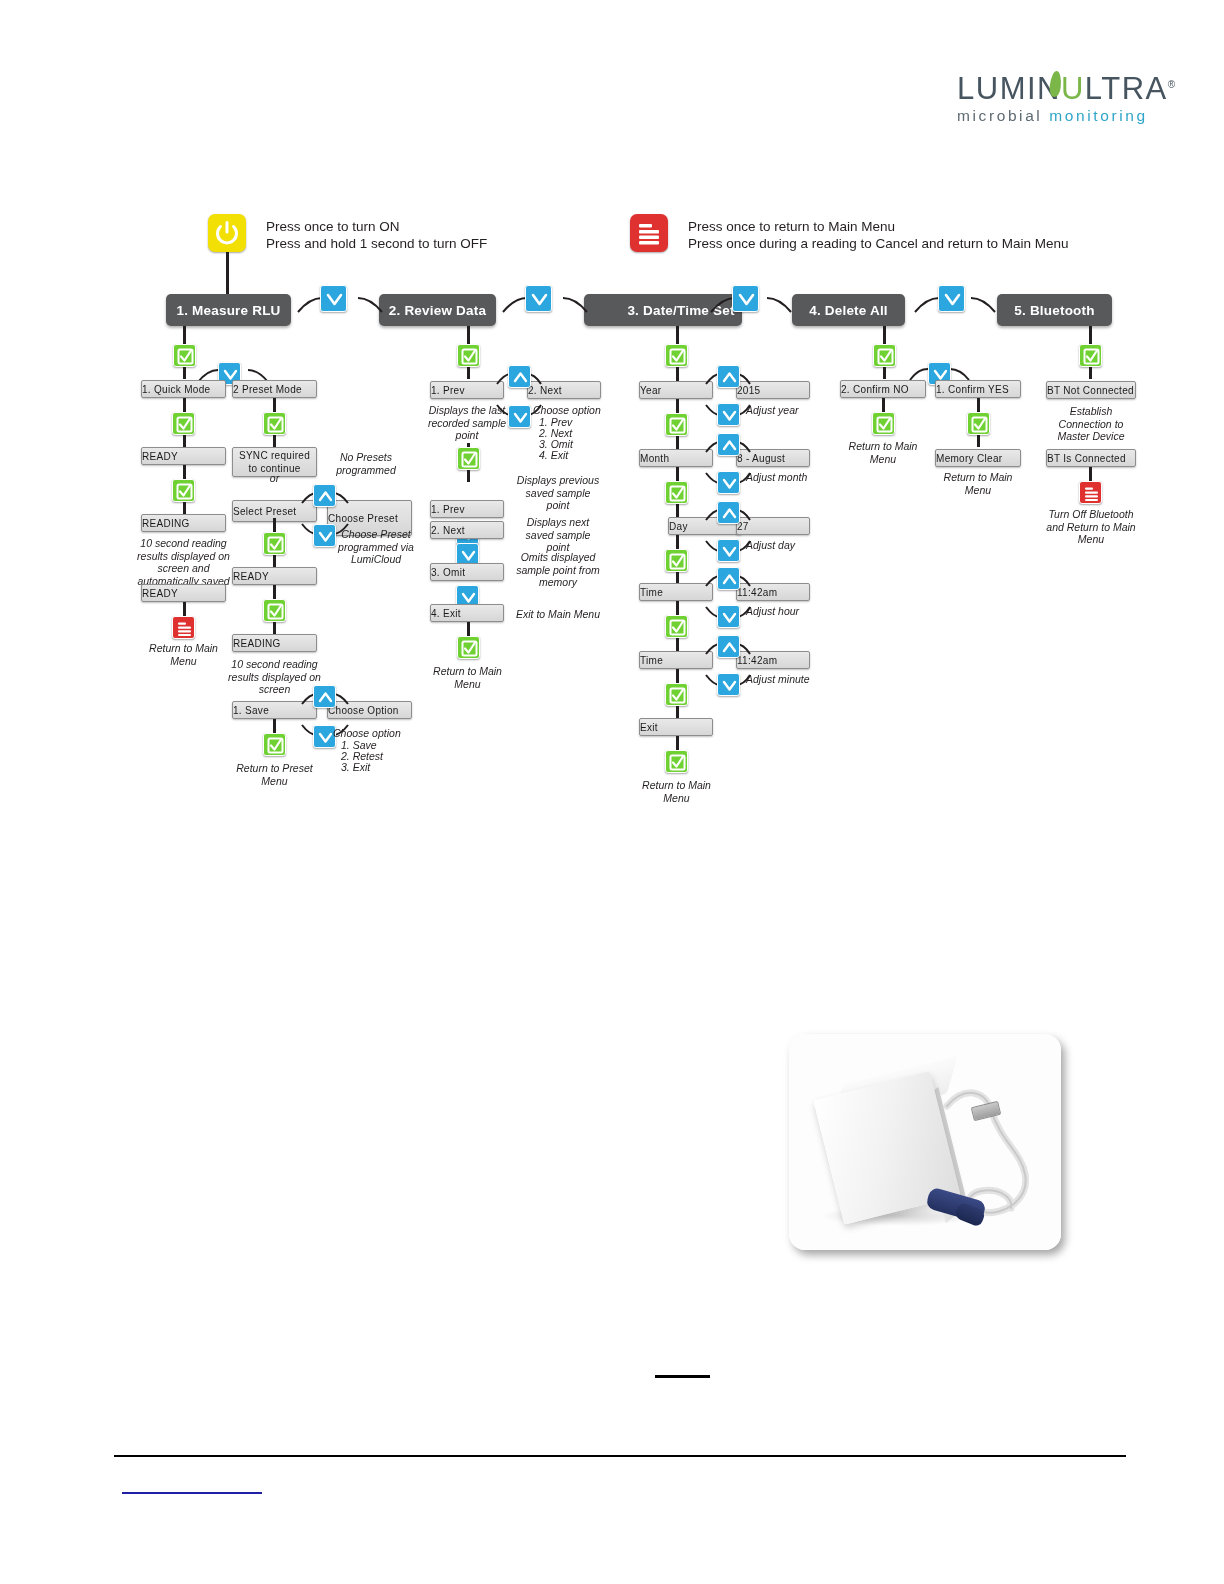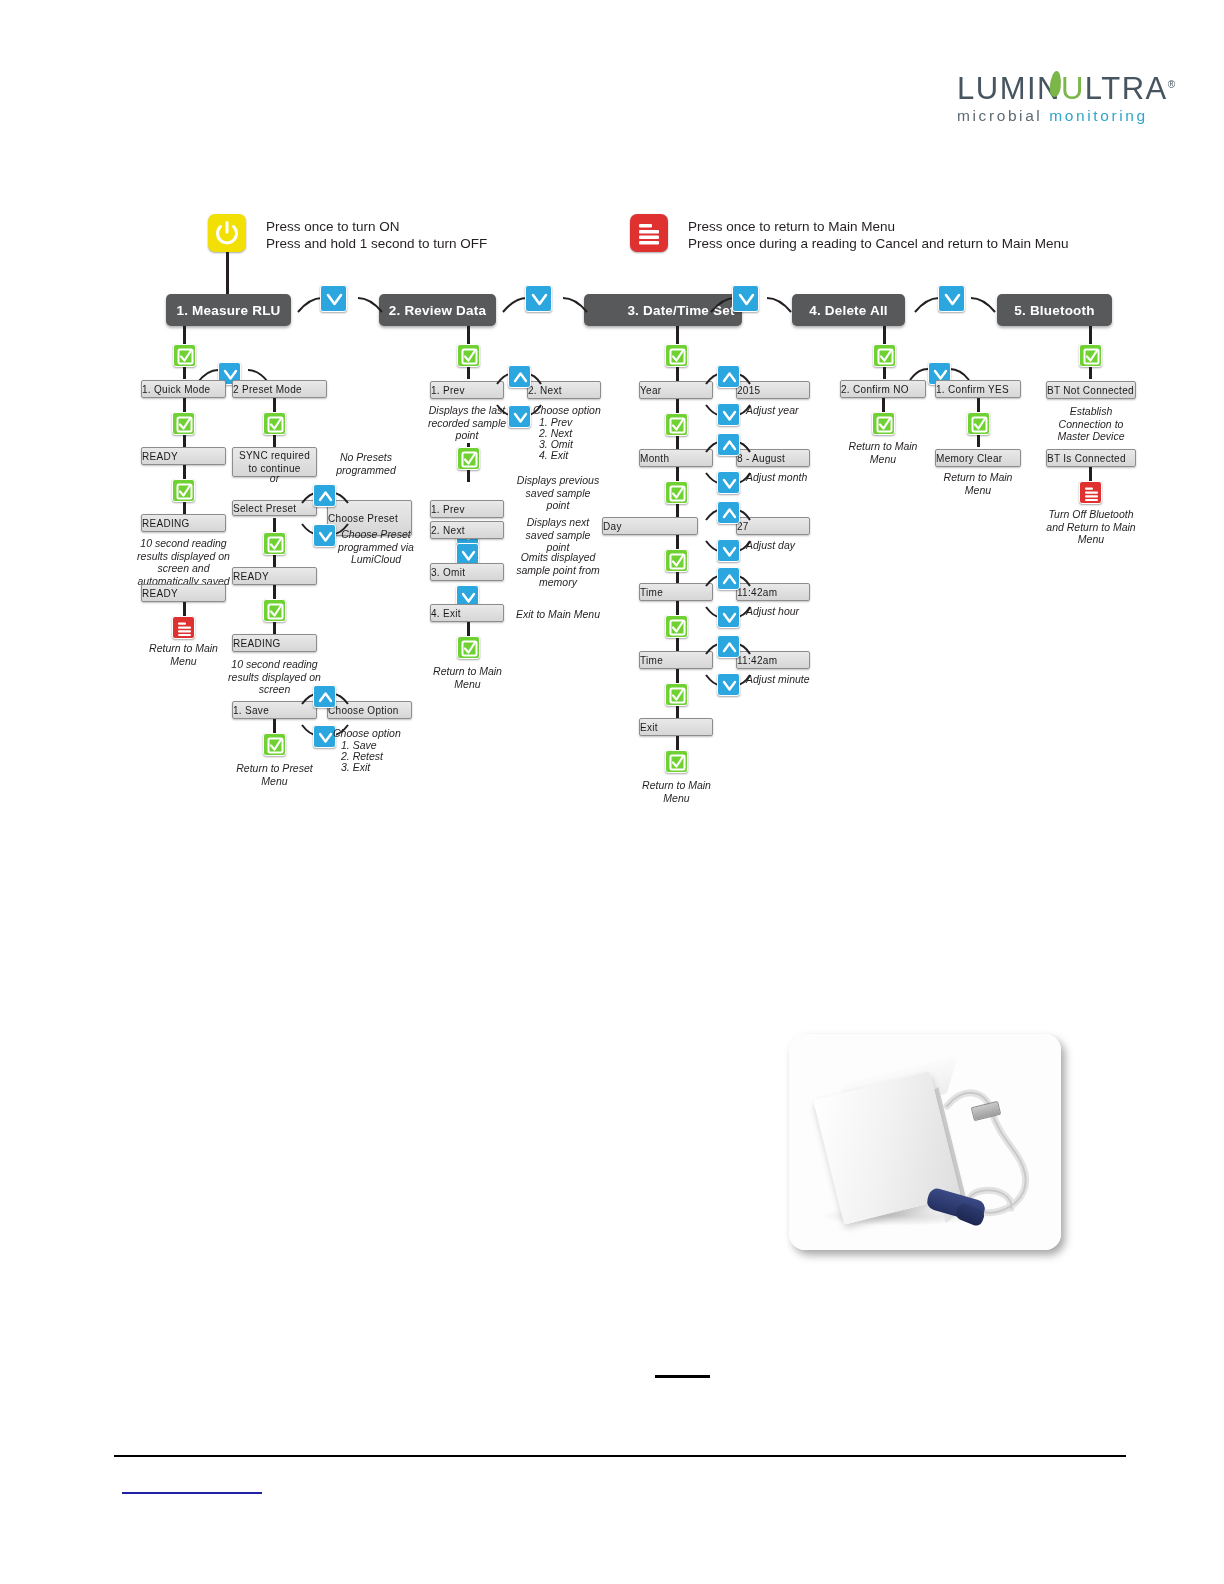--- a/index.html
+++ b/index.html
@@ -393,38 +393,38 @@
         <g fill="#ffffff">
           <rect x="5" y="5.5" width="8" height="2.2" rx="1"></rect>
           <rect x="5" y="9.5" width="13" height="2.2" rx="1"></rect>
           <rect x="5" y="13.2" width="13" height="2.2" rx="1"></rect>
           <rect x="5" y="16.9" width="13" height="2.2" rx="1"></rect>
         </g>
       </svg>
     </div>
   <div class="note" style="left:141px; top:642px; width:85px;">Return to Main Menu</div>
 
-  <div class="lcd" style="left:232px; top:380px; width:95px; height:18px;">
+  <div class="lcd" style="left:232px; top:380px; width:85px; height:18px;">
       <span>2 Preset Mode</span>
     </div>
   <div class="vline" style="left:273px; top:398px; height:14px;"></div>
   <div class="keybtn green" style="left:263px; top:412px;">
       <svg viewBox="0 0 23 23">
         <rect x="4.5" y="4.5" width="14" height="14" rx="1.5" fill="none" stroke="#ffffff" stroke-width="2"></rect>
         <path d="M7 11.5 L10.5 15.5 L17 5.5" fill="none" stroke="#ffffff" stroke-width="2.2" stroke-linecap="round" stroke-linejoin="round"></path>
       </svg>
     </div>
   <div class="vline" style="left:273px; top:435px; height:12px;"></div>
   <div class="lcd two" style="left:232px; top:447px; width:85px; height:30px;">
       <span>SYNC required to continue</span>
     </div>
   <div class="note left" style="left:326px; top:451px; width:80px; text-align:center;">No Presets programmed</div>
   <div class="note" style="left:247px; top:472px; width:55px;">or</div>
 
-  <div class="lcd" style="left:232px; top:500px; width:85px; height:16px;">
+  <div class="lcd" style="left:232px; top:500px; width:85px; height:22px;">
       <span>Select Preset</span>
     </div>
   <div class="lcd" style="left:327px; top:500px; width:85px; height:36px;">
       <span>Choose Preset</span>
     </div>
 
   <div class="curve" style="left:300px; top:490px;">
     <svg width="50" height="16">
         <path d="M2 13 C 8 5, 12 3, 17 3" stroke="#231f20" stroke-width="2" fill="none"></path>
         <path d="M33 3 C 38 3, 42 5, 48 13" stroke="#231f20" stroke-width="2" fill="none"></path>
@@ -691,21 +691,21 @@
 
   <div class="vline" style="left:676px; top:467px; height:14px;"></div>
   <div class="keybtn green" style="left:665px; top:481px;">
       <svg viewBox="0 0 23 23">
         <rect x="4.5" y="4.5" width="14" height="14" rx="1.5" fill="none" stroke="#ffffff" stroke-width="2"></rect>
         <path d="M7 11.5 L10.5 15.5 L17 5.5" fill="none" stroke="#ffffff" stroke-width="2.2" stroke-linecap="round" stroke-linejoin="round"></path>
       </svg>
     </div>
   <div class="vline" style="left:676px; top:504px; height:14px;"></div>
 
-  <div class="lcd" style="left:602px; top:517px; width:96px; height:18px;">
+  <div class="lcd" style="left:668px; top:517px; width:74px; height:18px;">
       <span>Day</span>
     </div>
   <div class="lcd" style="left:736px; top:517px; width:74px; height:18px;">
       <span>27</span>
     </div>
   <div class="curve" style="left:704px; top:507px;">
       <svg width="48" height="16">
         <path d="M2 13 C 8 5, 12 3, 16 3" stroke="#231f20" stroke-width="2" fill="none"></path>
         <path d="M32 3 C 37 3, 41 5, 46 13" stroke="#231f20" stroke-width="2" fill="none"></path>
       </svg>

